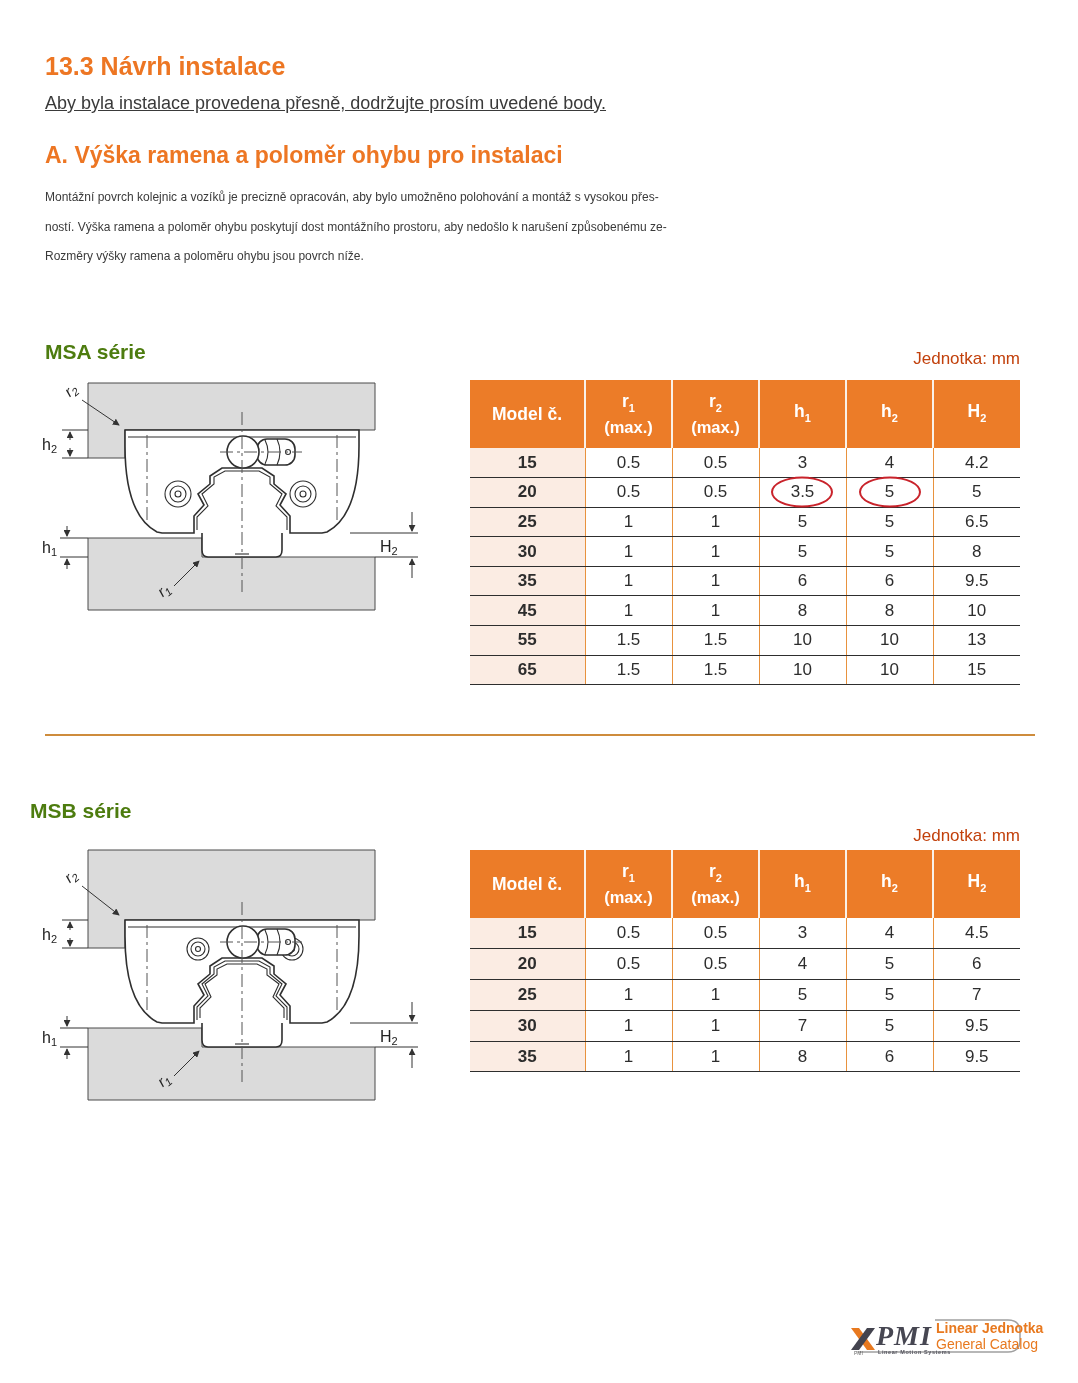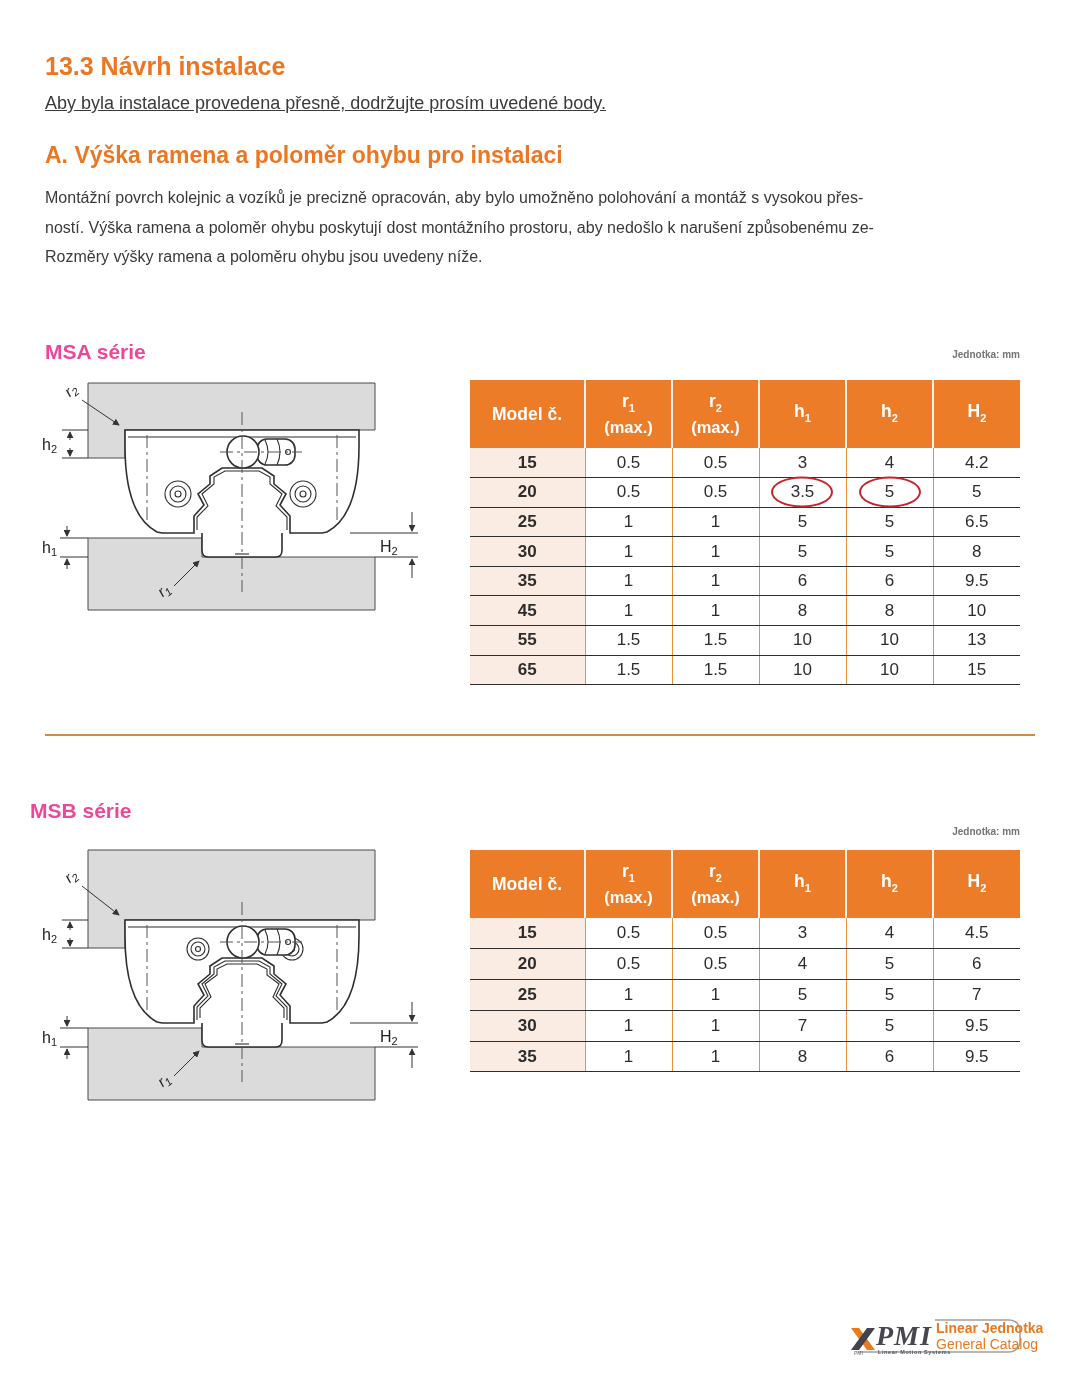--- a/index.html
+++ b/index.html
@@ -4,25 +4,25 @@
 <style>
   html,body{margin:0;padding:0;background:#fff;}
   .page{position:relative;width:1078px;height:1383px;background:#fff;overflow:hidden;
         font-family:"Liberation Sans",sans-serif;color:#333;}
   .abs{position:absolute;}
 
   
   .h1{left:45px;top:52px;font-size:25px;font-weight:bold;color:#ED7623;}
   .intro{left:45px;top:93px;font-size:18px;color:#3a3a3a;text-decoration:underline;}
   .h2{left:45px;top:142px;font-size:23px;font-weight:bold;color:#ED7623;}
-  .bodytext{left:45px;top:183px;font-size:16px;line-height:29.5px;color:#3a3a3a;width:995px;}
-  .series-title{font-size:21px;font-weight:bold;color:#ec4899;}
+  .bodytext{left:45px;top:183px;font-size:12px;line-height:29.5px;color:#3a3a3a;width:995px;}
+  .series-title{font-size:21px;font-weight:bold;color:#4d7c0f;}
   .msa-title{left:45px;top:340px;}
   .msb-title{left:30px;top:799px;}
-  .units{font-size:10px;color:#737373;font-weight:bold;}
+  .units{font-size:17px;color:#c2410c;}
   .msa-units{right:58px;top:349px;}
   .msb-units{right:58px;top:826px;}
   .divider{left:45px;top:734px;width:990px;height:2px;background:#CE8C3C;}
 
   
   .gtable{position:absolute;border-collapse:collapse;table-layout:fixed;width:550px;}
   .msa-table{left:470px;top:380px;}
   .msb-table{left:470px;top:850px;}
   .gtable thead tr{height:68px;}
   .msa-table tbody tr{height:29.6px;}
@@ -68,21 +68,21 @@
 <body>
 
 <div class="page">
 
   <div class="abs h1">13.3 Návrh instalace</div>
   <div class="abs intro">Aby byla instalace provedena přesně, dodržujte prosím uvedené body.</div>
   <div class="abs h2">A. Výška ramena a poloměr ohybu pro instalaci</div>
   <div class="abs bodytext">
     <div>Montážní povrch kolejnic a vozíků je precizně opracován, aby bylo umožněno polohování a montáž s vysokou přes-</div>
     <div>ností. Výška ramena a poloměr ohybu poskytují dost montážního prostoru, aby nedošlo k narušení způsobenému ze-</div>
-    <div>Rozměry výšky ramena a poloměru ohybu jsou uvedeny níže.</div>
+    <div>Rozměry výšky ramena a poloměru ohybu jsou povrch níže.</div>
   </div>
 
   <div class="abs series-title msa-title">MSA série</div>
   <div class="abs units msa-units">Jednotka: mm</div>
 
   <svg class="diag msa-diag" width="402" height="255" viewBox="-16 0 402 255">
     <defs>
       <marker id="arwA" viewBox="0 0 8 8" refX="7" refY="4" markerWidth="7" markerHeight="7" orient="auto-start-reverse">
         <path d="M0,0 L8,4 L0,8 Z" fill="#333"></path>
       </marker>

